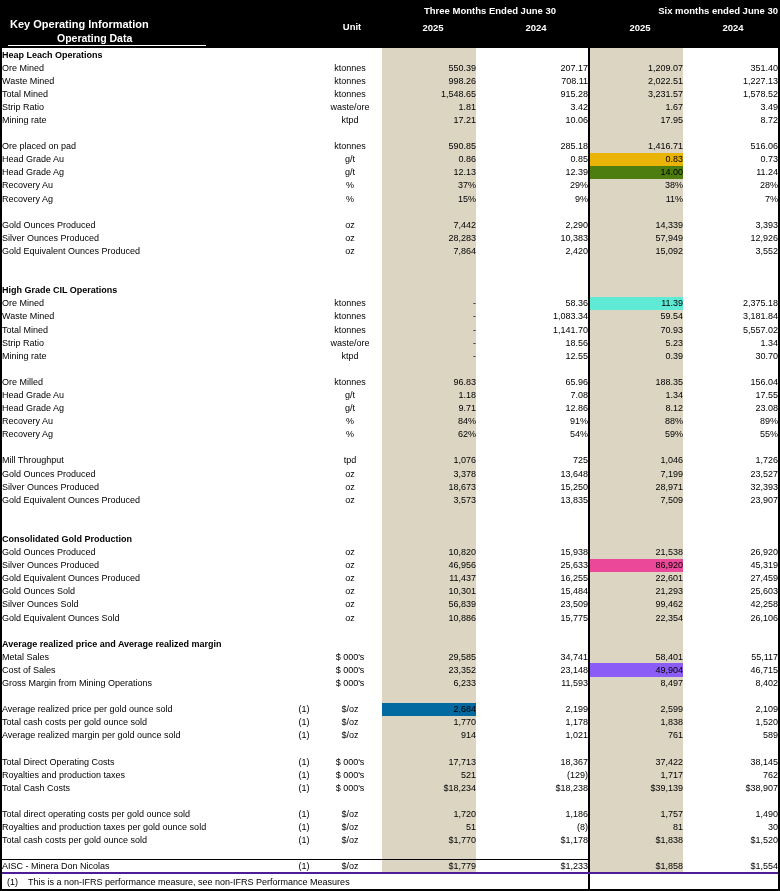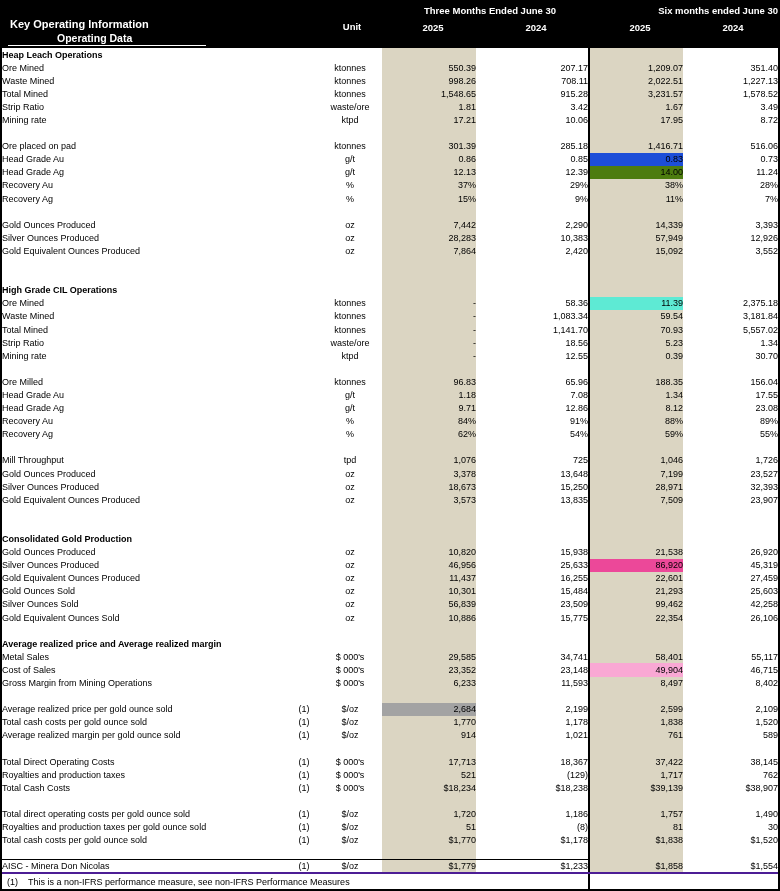--- a/index.html
+++ b/index.html
@@ -142,34 +142,34 @@
           <td class="c-v1 hl" style="background: rgb(219, 213, 194);"></td>
           <td class="c-v2"></td>
           <td class="c-div"></td>
           <td class="c-v3 hl" style="background: rgb(219, 213, 194);"></td>
           <td class="c-v4"></td>
         </tr>
         <tr class="data-row">
           <td class="c-label">Ore placed on pad</td>
           <td class="c-fn"></td>
           <td class="c-unit">ktonnes</td>
-          <td class="c-v1 hl" style="background: rgb(219, 213, 194);">301.39</td>
+          <td class="c-v1 hl" style="background: rgb(219, 213, 194);">590.85</td>
           <td class="c-v2">285.18</td>
           <td class="c-div"></td>
           <td class="c-v3 hl" style="background: rgb(219, 213, 194);">1,416.71</td>
           <td class="c-v4">516.06</td>
         </tr>
         <tr class="data-row">
           <td class="c-label">Head Grade Au</td>
           <td class="c-fn"></td>
           <td class="c-unit">g/t</td>
           <td class="c-v1 hl" style="background: rgb(219, 213, 194);">0.86</td>
           <td class="c-v2">0.85</td>
           <td class="c-div"></td>
-          <td class="c-v3 hl" style="background: #1d4ed8;">0.83</td>
+          <td class="c-v3 hl" style="background: #eab308;">0.83</td>
           <td class="c-v4">0.73</td>
         </tr>
         <tr class="data-row">
           <td class="c-label">Head Grade Ag</td>
           <td class="c-fn"></td>
           <td class="c-unit">g/t</td>
           <td class="c-v1 hl" style="background: rgb(219, 213, 194);">12.13</td>
           <td class="c-v2">12.39</td>
           <td class="c-div"></td>
           <td class="c-v3 hl" style="background: #4d7c0f;">14.00</td>
@@ -545,21 +545,21 @@
           <td class="c-v3 hl" style="background: rgb(219, 213, 194);">58,401</td>
           <td class="c-v4">55,117</td>
         </tr>
         <tr class="data-row">
           <td class="c-label">Cost of Sales</td>
           <td class="c-fn"></td>
           <td class="c-unit">$ 000's</td>
           <td class="c-v1 hl" style="background: rgb(219, 213, 194);">23,352</td>
           <td class="c-v2">23,148</td>
           <td class="c-div"></td>
-          <td class="c-v3 hl" style="background: #f9a8d4;">49,904</td>
+          <td class="c-v3 hl" style="background: #8b5cf6;">49,904</td>
           <td class="c-v4">46,715</td>
         </tr>
         <tr class="data-row">
           <td class="c-label">Gross Margin from Mining Operations</td>
           <td class="c-fn"></td>
           <td class="c-unit">$ 000's</td>
           <td class="c-v1 hl" style="background: rgb(219, 213, 194);">6,233</td>
           <td class="c-v2">11,593</td>
           <td class="c-div"></td>
           <td class="c-v3 hl" style="background: rgb(219, 213, 194);">8,497</td>
@@ -572,21 +572,21 @@
           <td class="c-v1 hl" style="background: rgb(219, 213, 194);"></td>
           <td class="c-v2"></td>
           <td class="c-div"></td>
           <td class="c-v3 hl" style="background: rgb(219, 213, 194);"></td>
           <td class="c-v4"></td>
         </tr>
         <tr class="data-row">
           <td class="c-label">Average realized price per gold ounce sold</td>
           <td class="c-fn">(1)</td>
           <td class="c-unit">$/oz</td>
-          <td class="c-v1 hl" style="background: #a3a3a3; padding-left: 16px;">2,684</td>
+          <td class="c-v1 hl" style="background: #0369a1; padding-left: 16px;">2,684</td>
           <td class="c-v2">2,199</td>
           <td class="c-div"></td>
           <td class="c-v3 hl" style="background: rgb(219, 213, 194);">2,599</td>
           <td class="c-v4">2,109</td>
         </tr>
         <tr class="data-row">
           <td class="c-label">Total cash costs per gold ounce sold</td>
           <td class="c-fn">(1)</td>
           <td class="c-unit">$/oz</td>
           <td class="c-v1 hl" style="background: rgb(219, 213, 194);">1,770</td>

